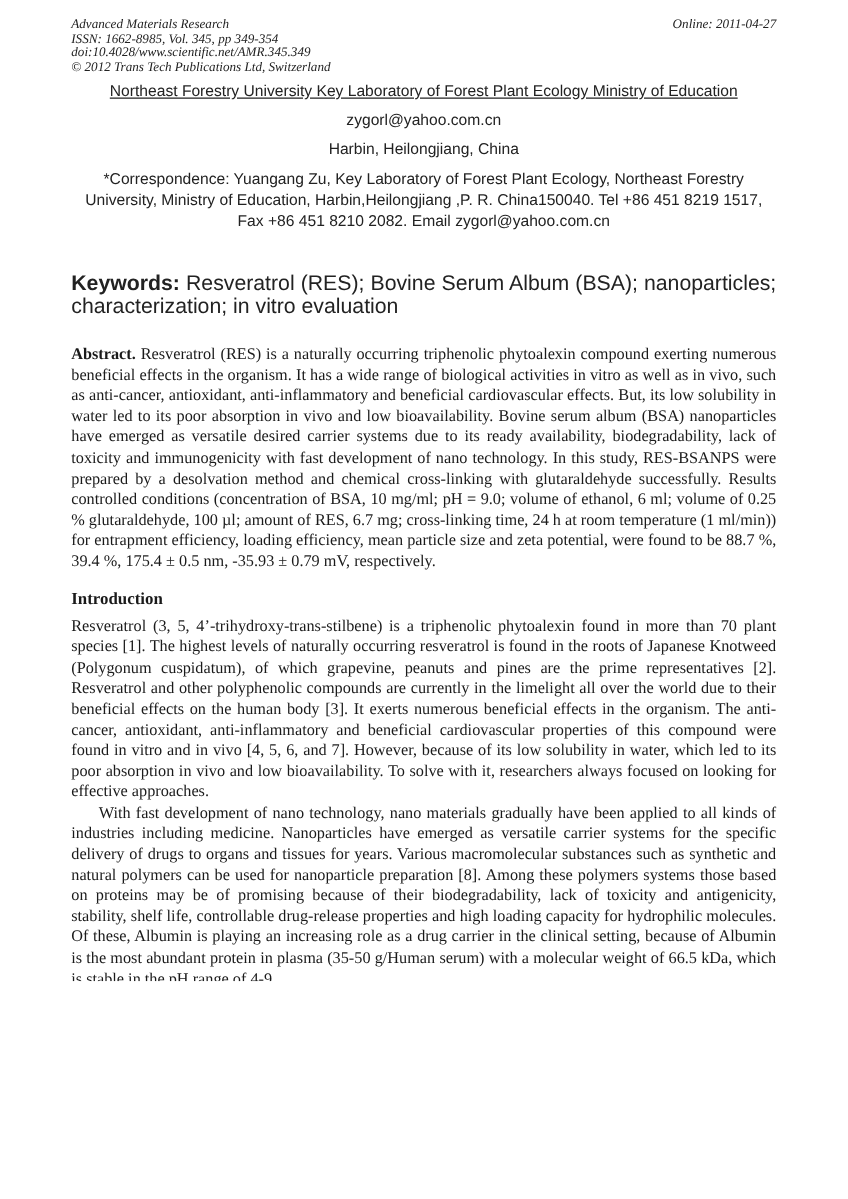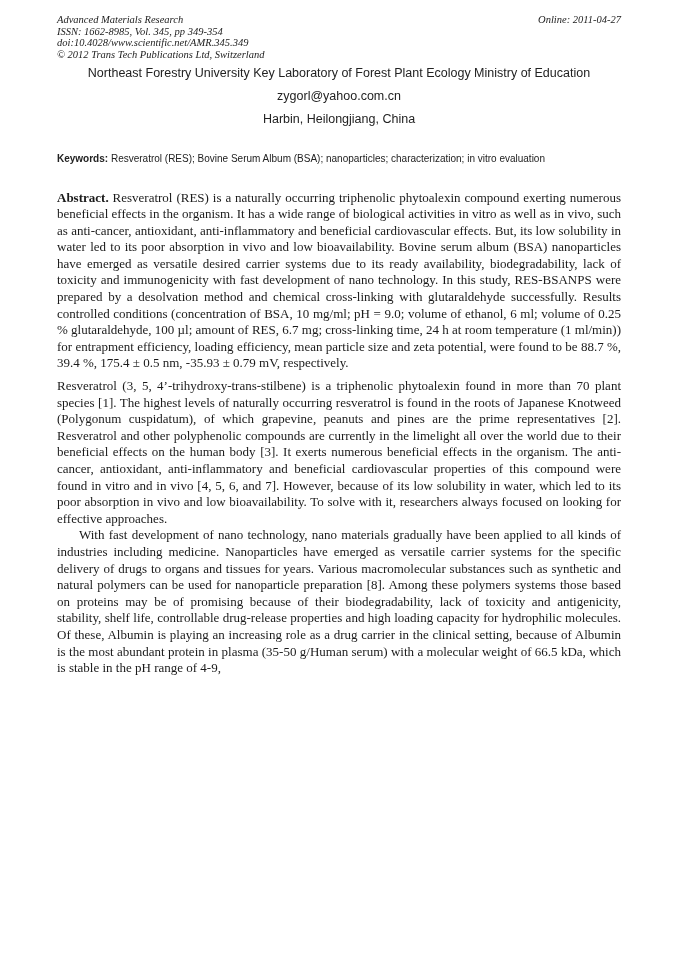--- a/index.html
+++ b/index.html
@@ -48,36 +48,36 @@
     color: #222222;
   }
   .affil-line {
     font-family: "Liberation Sans", sans-serif;
     font-size: 12.5px;
     line-height: 17px;
     text-align: center;
     margin-top: 6px;
     color: #222222;
   }
-  .affil-first { margin-top: 5px; }
+  .affil-first { margin-top: 5px; text-decoration: underline; }
   .correspondence {
     font-family: "Liberation Sans", sans-serif;
     font-size: 12.5px;
     line-height: 17px;
     text-align: center;
     margin-top: 7px;
     color: #222222;
   }
   
   .keywords {
     font-family: "Liberation Sans", sans-serif;
-    font-size: 10px;
+    font-size: 17px;
     line-height: 17.5px;
     text-align: justify;
-    margin-top: 22px;
+    margin-top: 32px;
     color: #222222;
   }
   .kw-label { font-weight: bold; }
   
   .abstract {
     font-size: 13px;
     line-height: 16.6px;
     text-align: justify;
     margin-top: 22px;
     color: #1a1a1a;
@@ -113,22 +113,24 @@
     </div>
     <div class="masthead-right">Online: 2011-04-27</div>
   </div>
 
 
 
   <div class="affil-line affil-first">Northeast Forestry University Key Laboratory of Forest Plant Ecology Ministry of Education</div>
   <div class="affil-line">zygorl@yahoo.com.cn</div>
   <div class="affil-line">Harbin, Heilongjiang, China</div>
 
+  <div class="correspondence">*Correspondence: Yuangang Zu, Key Laboratory of Forest Plant Ecology, Northeast Forestry University, Ministry of Education, Harbin,Heilongjiang ,P. R. China150040. Tel +86 451 8219 1517, Fax +86 451 8210 2082. Email zygorl@yahoo.com.cn</div>
 
   <p class="keywords"><span class="kw-label">Keywords:</span><span> Resveratrol (RES); Bovine Serum Album (BSA); nanoparticles; characterization; in vitro evaluation</span></p>
 
   <p class="abstract"><span class="ab-label">Abstract.</span><span> Resveratrol (RES) is a naturally occurring triphenolic phytoalexin compound exerting numerous beneficial effects in the organism. It has a wide range of biological activities in vitro as well as in vivo, such as anti-cancer, antioxidant, anti-inflammatory and beneficial cardiovascular effects. But, its low solubility in water led to its poor absorption in vivo and low bioavailability. Bovine serum album (BSA) nanoparticles have emerged as versatile desired carrier systems due to its ready availability, biodegradability, lack of toxicity and immunogenicity with fast development of nano technology. In this study, RES-BSANPS were prepared by a desolvation method and chemical cross-linking with glutaraldehyde successfully. Results controlled conditions (concentration of BSA, 10 mg/ml; pH = 9.0; volume of ethanol, 6 ml; volume of 0.25 % glutaraldehyde, 100 µl; amount of RES, 6.7 mg; cross-linking time, 24 h at room temperature (1 ml/min)) for entrapment efficiency, loading efficiency, mean particle size and zeta potential, were found to be 88.7 %, 39.4 %, 175.4 ± 0.5 nm, -35.93 ± 0.79 mV, respectively.</span></p>
 
+  <h2 class="section-heading">Introduction</h2>
 
   <p class="body-para first-para">Resveratrol (3, 5, 4’-trihydroxy-trans-stilbene) is a triphenolic phytoalexin found in more than 70 plant species [1]. The highest levels of naturally occurring resveratrol is found in the roots of Japanese Knotweed (Polygonum cuspidatum), of which grapevine, peanuts and pines are the prime representatives [2]. Resveratrol and other polyphenolic compounds are currently in the limelight all over the world due to their beneficial effects on the human body [3]. It exerts numerous beneficial effects in the organism. The anti-cancer, antioxidant, anti-inflammatory and beneficial cardiovascular properties of this compound were found in vitro and in vivo [4, 5, 6, and 7]. However, because of its low solubility in water, which led to its poor absorption in vivo and low bioavailability. To solve with it, researchers always focused on looking for effective approaches.</p>
   <p class="body-para indented">With fast development of nano technology, nano materials gradually have been applied to all kinds of industries including medicine. Nanoparticles have emerged as versatile carrier systems for the specific delivery of drugs to organs and tissues for years. Various macromolecular substances such as synthetic and natural polymers can be used for nanoparticle preparation [8]. Among these polymers systems those based on proteins may be of promising because of their biodegradability, lack of toxicity and antigenicity, stability, shelf life, controllable drug-release properties and high loading capacity for hydrophilic molecules. Of these, Albumin is playing an increasing role as a drug carrier in the clinical setting, because of Albumin is the most abundant protein in plasma (35-50 g/Human serum) with a molecular weight of 66.5 kDa, which is stable in the pH range of 4-9,</p>
 
 </div>
 
 </body></html>

